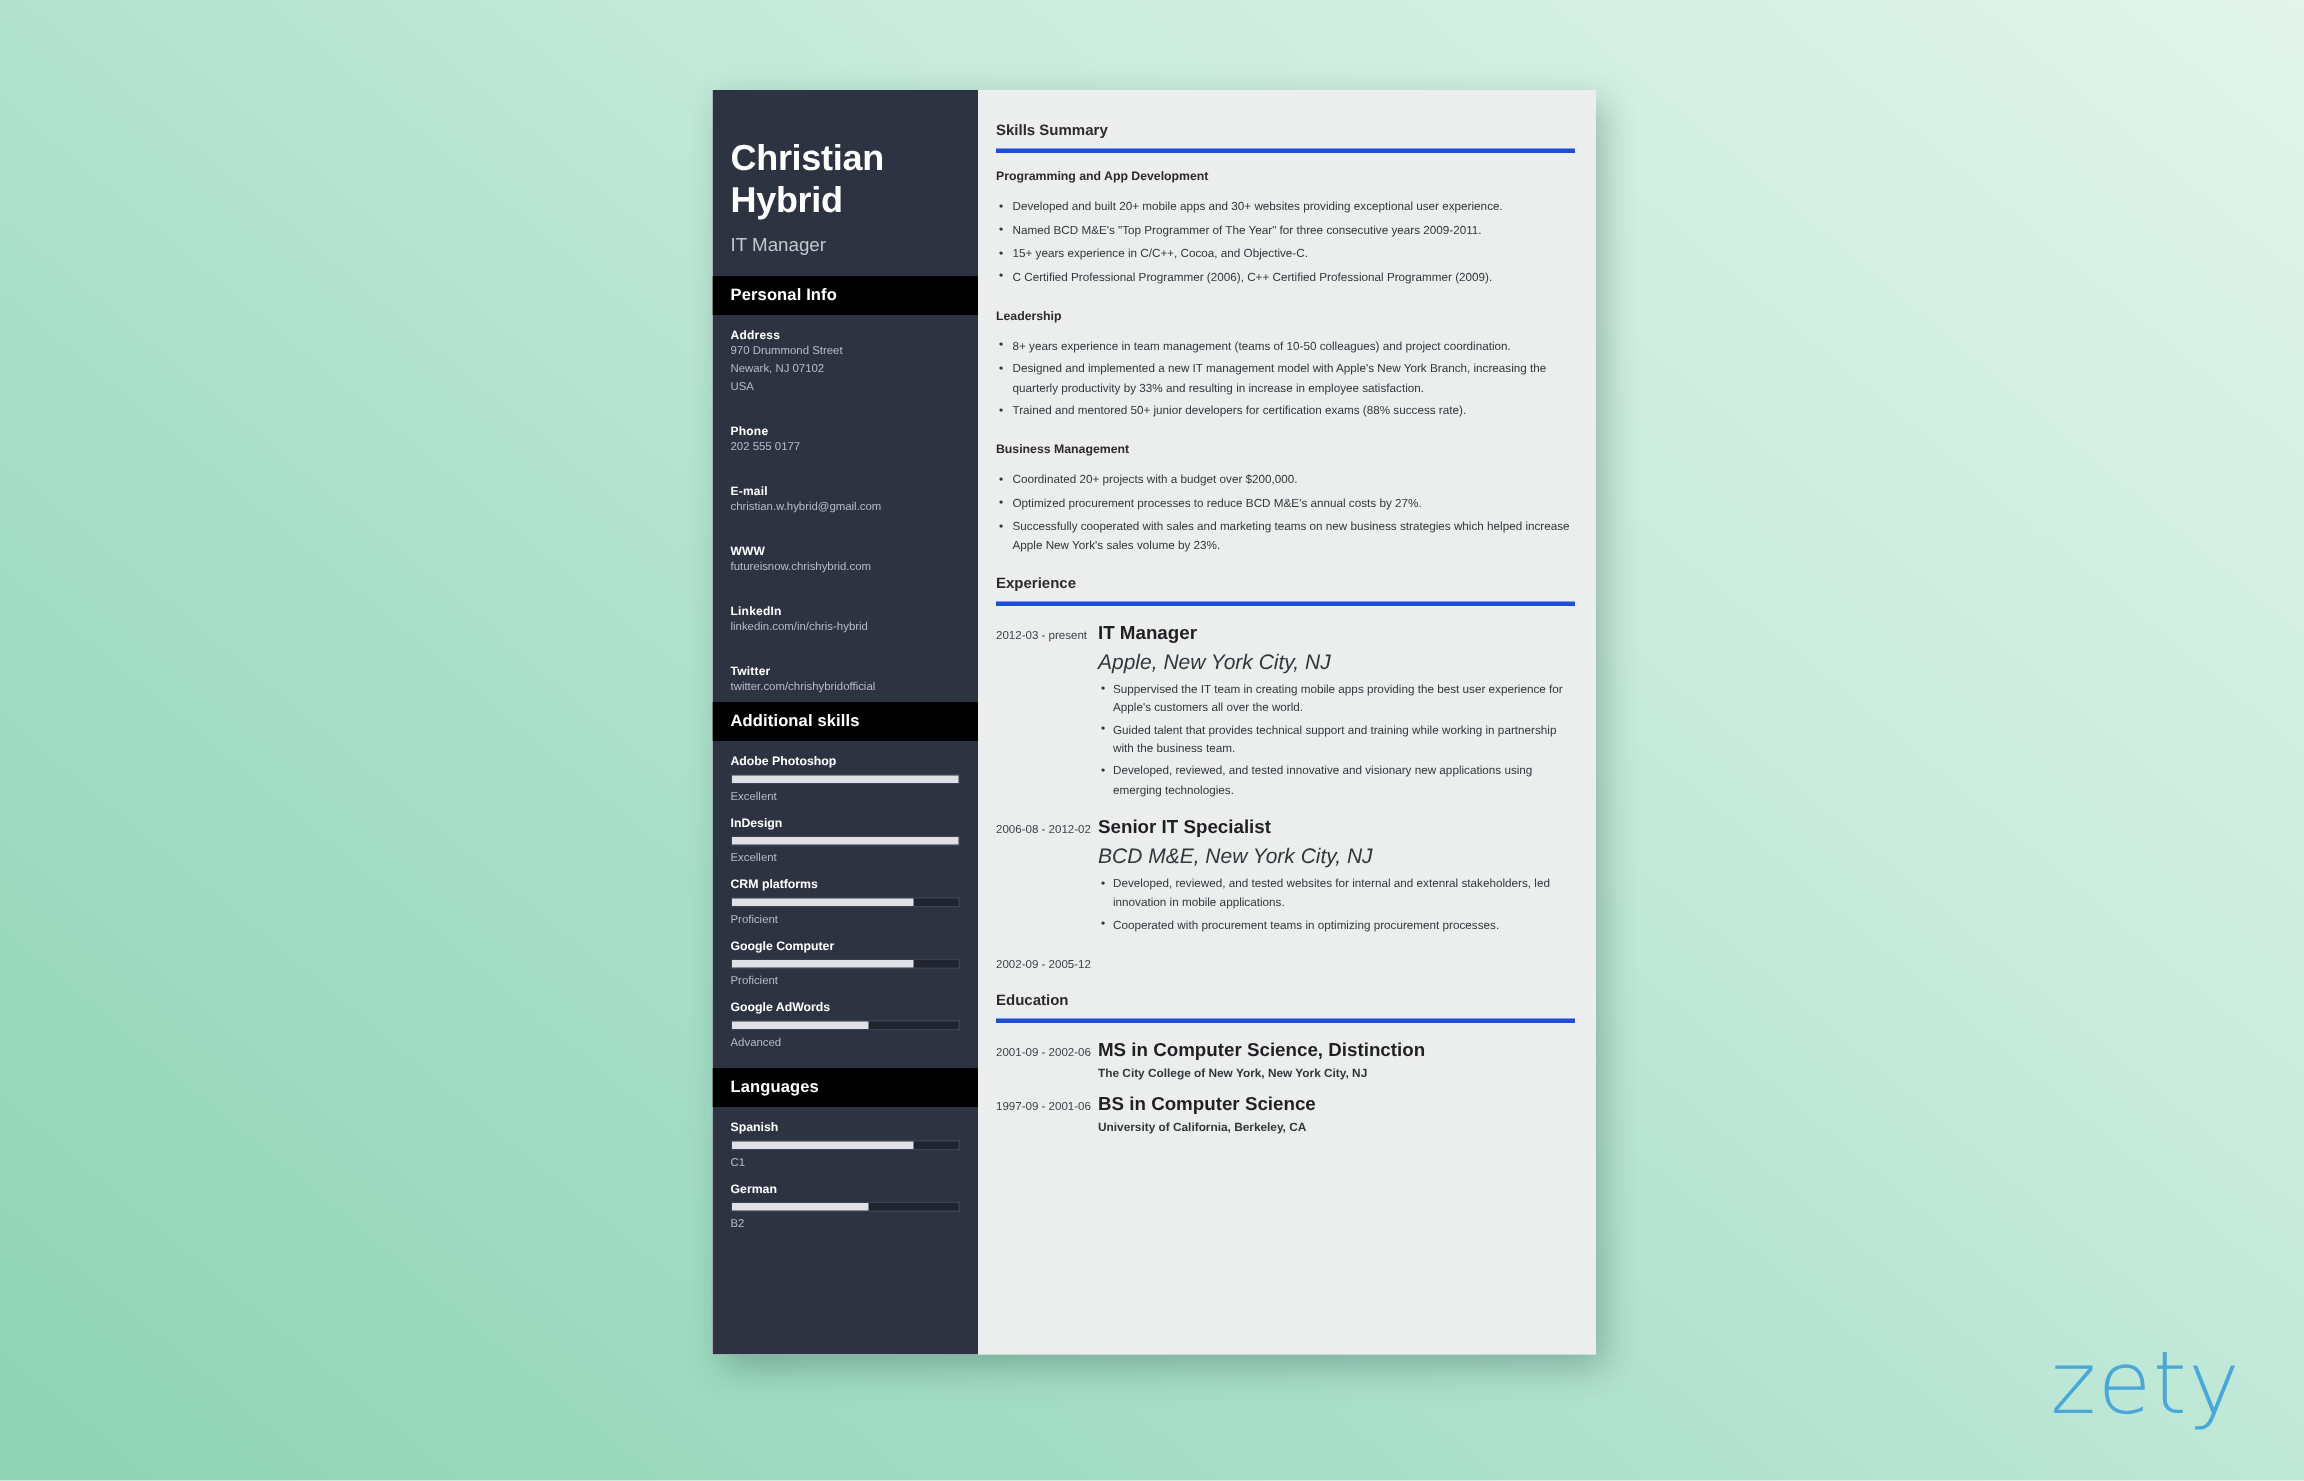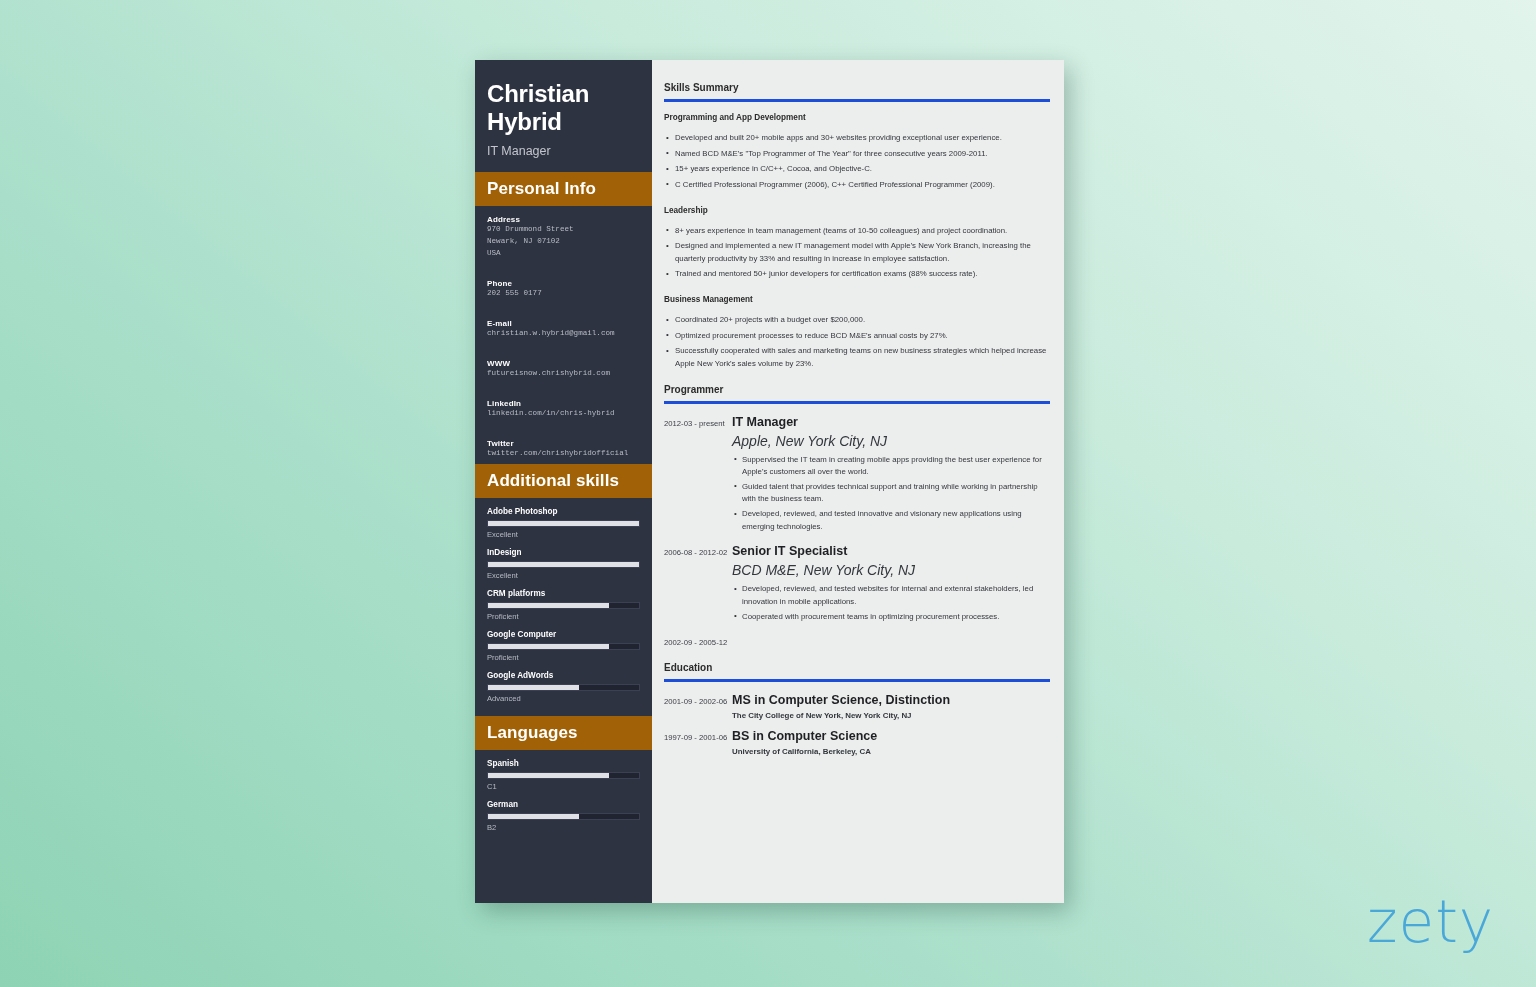--- a/index.html
+++ b/index.html
@@ -35,54 +35,54 @@
     padding-bottom: 10px;
   }
 
   .name-block { padding: 20px 12px 0 12px; }
   .full-name {
     font-size: 24px;
     font-weight: bold;
     line-height: 1.18;
     letter-spacing: -0.2px;
     color: #ffffff;
+    margin-top: 12px;
   }
   .job-title {
     font-size: 12.5px;
     color: #c3c6ce;
     margin-top: 7px;
     margin-bottom: 14px;
     font-weight: normal;
   }
 
   .sec-bar {
-    background: #a16207;
+    background: #000000;
     padding: 7px 12px 7px 12px;
-    font-size: 17px;
+    font-size: 11px;
     font-weight: bold;
     color: #ffffff;
     letter-spacing: 0.1px;
   }
 
   .sb-body { padding: 9px 12px 4px 12px; }
 
   .info-label {
     font-size: 8px;
     font-weight: bold;
     color: #ffffff;
     margin-top: 19px;
     letter-spacing: 0.15px;
   }
   .info-label:first-child { margin-top: 0; }
   .info-val {
     font-size: 7.6px;
     color: #b8bcc6;
     line-height: 1.58;
     word-break: break-word;
-    font-family: Liberation Mono, monospace;
   }
 
   
   .skill { margin-bottom: 9px; }
   .skill-name {
     font-size: 8.2px;
     font-weight: bold;
     color: #ffffff;
     margin-bottom: 4px;
   }
@@ -300,21 +300,21 @@
           <li>Trained and mentored 50+ junior developers for certification exams (88% success rate).</li>
         </ul>
         <div class="sub-head">Business Management</div>
         <ul class="blist">
           <li>Coordinated 20+ projects with a budget over $200,000.</li>
           <li>Optimized procurement processes to reduce BCD M&amp;E's annual costs by 27%.</li>
           <li>Successfully cooperated with sales and marketing teams on new business strategies which helped increase Apple New York's sales volume by 23%.</li>
         </ul>
       </div>
 
-    <div class="h-sec spaced">Programmer</div>
+    <div class="h-sec spaced">Experience</div>
     <div id="experience-entries">
         <div class="entry">
           <div class="dates">2012-03 - present</div>
           <div class="ent-body">
             <div class="ent-title">IT Manager</div>
             <div class="ent-org">Apple, New York City, NJ</div>
             <ul class="blist">
               <li>Suppervised the IT team in creating mobile apps providing the best user experience for Apple's customers all over the world.</li>
               <li>Guided talent that provides technical support and training while working in partnership with the business team.</li>
               <li>Developed, reviewed, and tested innovative and visionary new applications using emerging technologies.</li>

